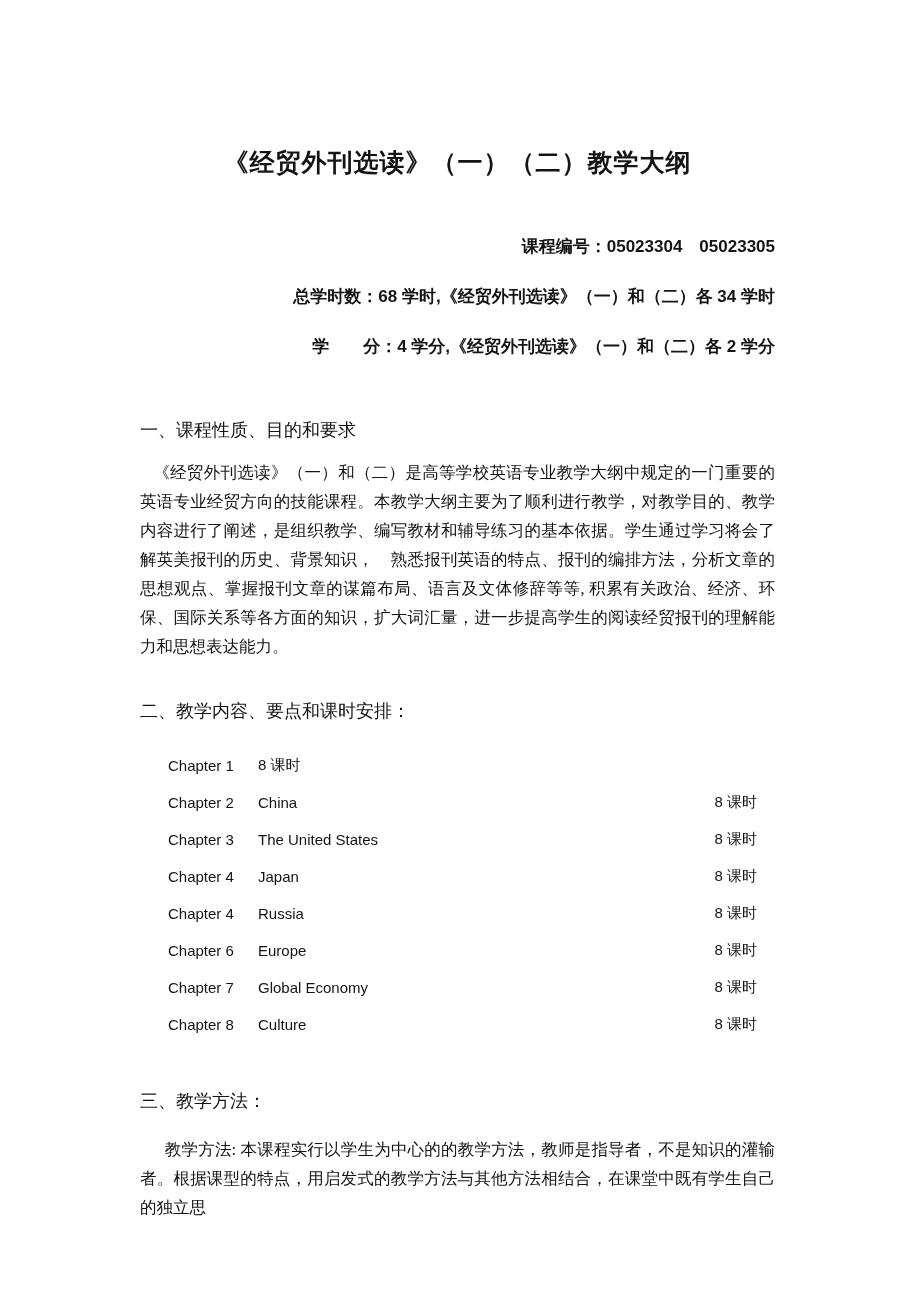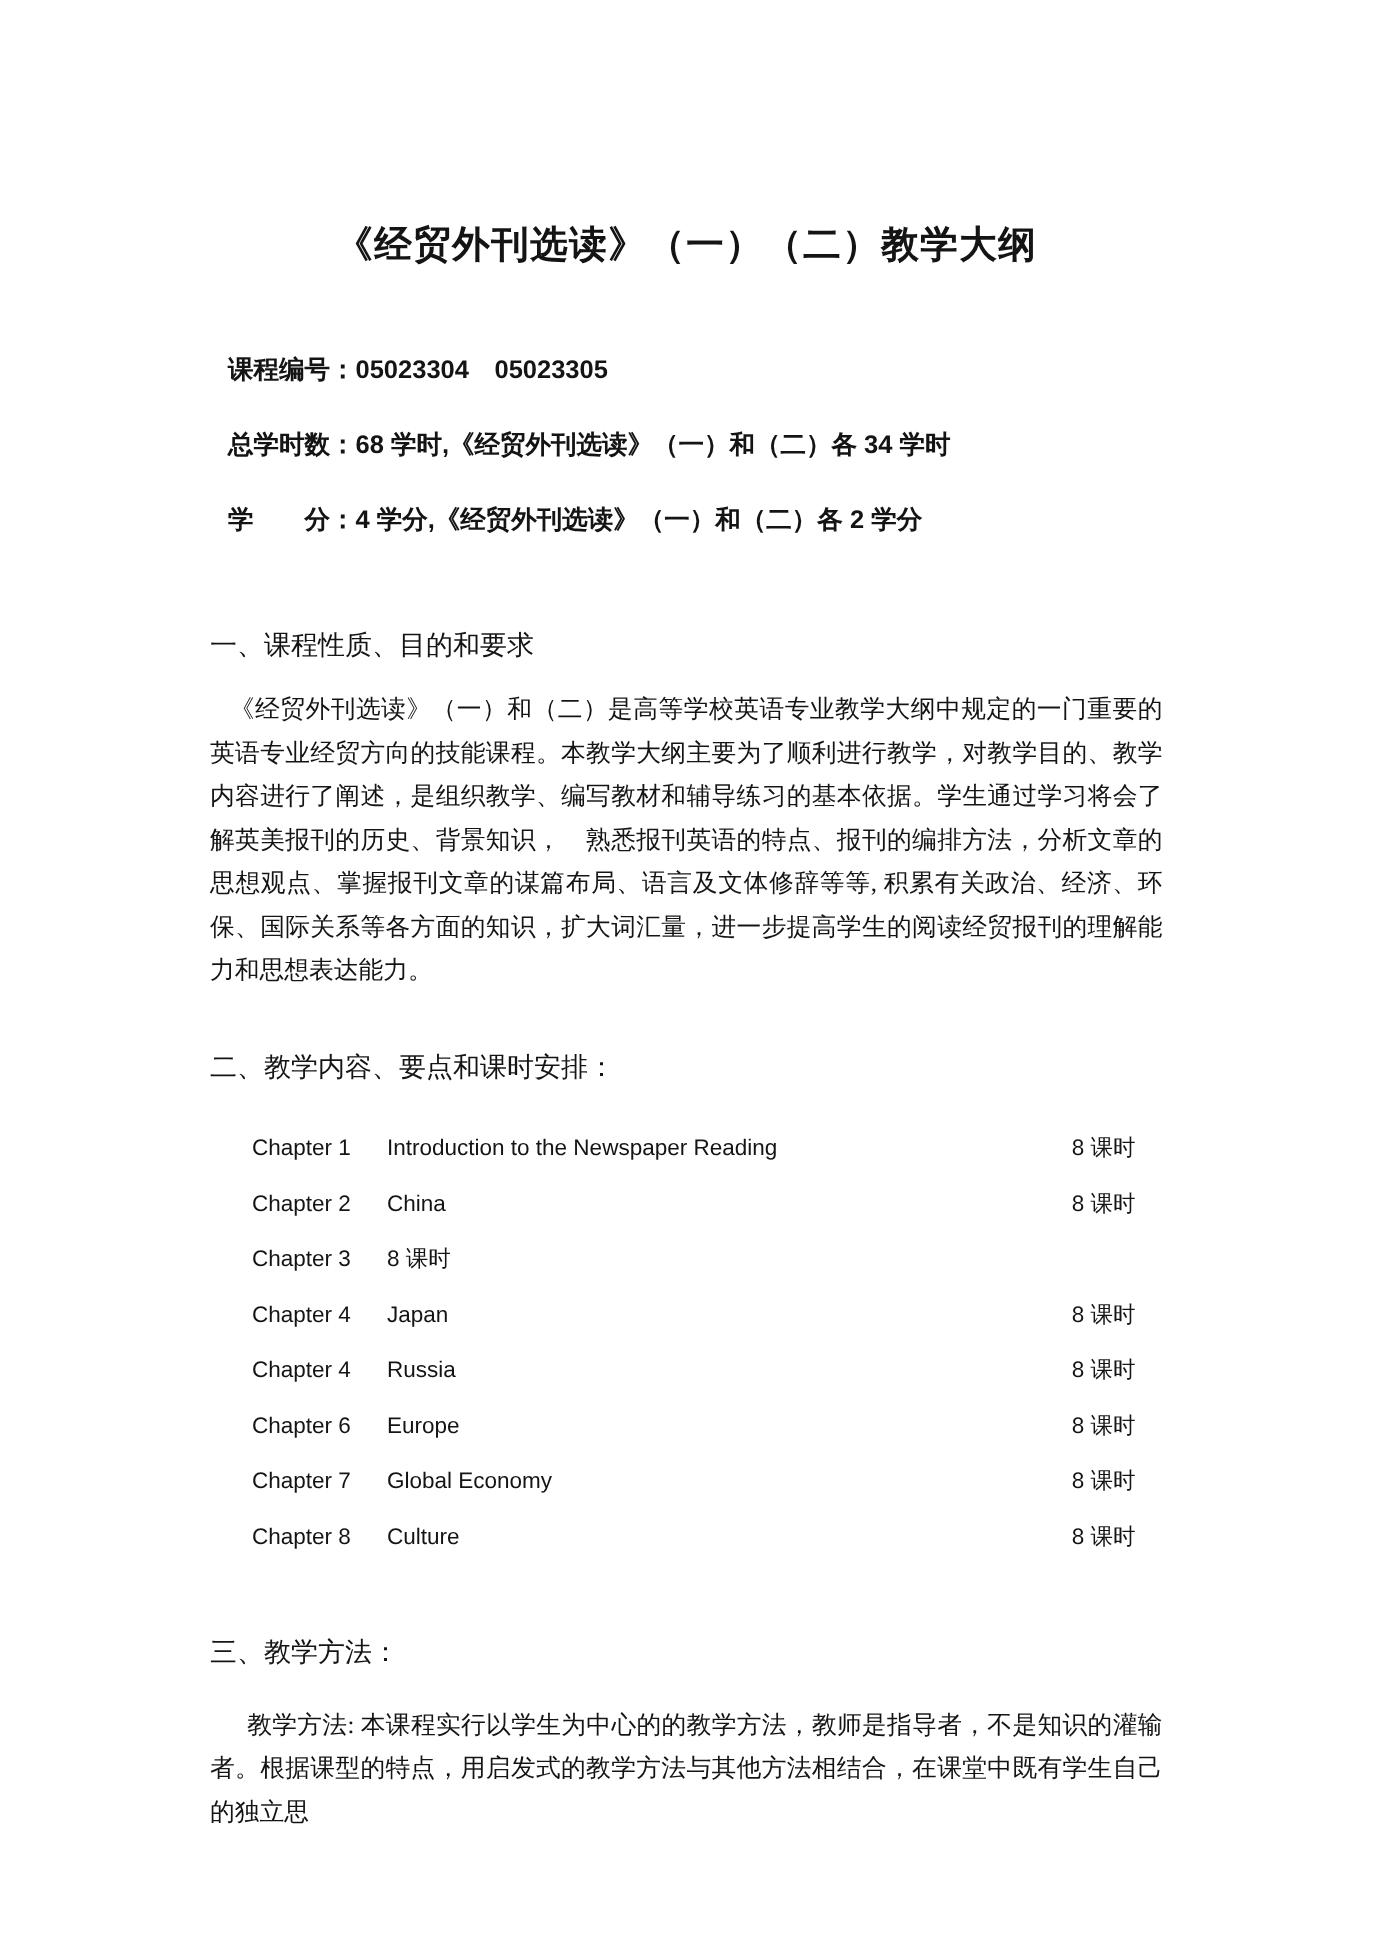--- a/index.html
+++ b/index.html
@@ -21,21 +21,21 @@
     padding: 146px 130px 40px 140px;
   }
   .doc-title {
     font-family: "Liberation Sans", "DejaVu Sans", sans-serif;
     font-size: 25px;
     font-weight: bold;
     text-align: center;
     letter-spacing: 1px;
     margin: 0 0 56px 0;
   }
-  .info-block { margin: 0 0 60px 12px; }
+  .info-block { margin: 0 0 60px 0; text-align: right; }
   .info-line {
     font-family: "Liberation Sans", "DejaVu Sans", sans-serif;
     font-size: 17px;
     font-weight: bold;
     margin: 0 0 27px 0;
     white-space: pre-wrap;
   }
   .info-line:last-child { margin-bottom: 0; }
   .sec-heading {
     font-family: "Liberation Sans", "DejaVu Sans", sans-serif;
@@ -86,30 +86,30 @@
     <h2 class="sec-heading">一、课程性质、目的和要求</h2>
     <p class="body-para indent-small">《经贸外刊选读》（一）和（二）是高等学校英语专业教学大纲中规定的一门重要的英语专业经贸方向的技能课程。本教学大纲主要为了顺利进行教学，对教学目的、教学内容进行了阐述，是组织教学、编写教材和辅导练习的基本依据。学生通过学习将会了解英美报刊的历史、背景知识，　熟悉报刊英语的特点、报刊的编排方法，分析文章的思想观点、掌握报刊文章的谋篇布局、语言及文体修辞等等, 积累有关政治、经济、环保、国际关系等各方面的知识，扩大词汇量，进一步提高学生的阅读经贸报刊的理解能力和思想表达能力。</p>
   </div>
 
   <div class="section-2">
     <h2 class="sec-heading">二、教学内容、要点和课时安排：</h2>
 
     <div class="chapter-list">
       <div class="chapter-row">
         <span class="ch-no">Chapter 1</span>
-        <span class="ch-title">Introduction to the Newspaper Reading</span>
         <span class="ch-hours">8 课时</span>
       </div>
       <div class="chapter-row">
         <span class="ch-no">Chapter 2</span>
         <span class="ch-title">China</span>
         <span class="ch-hours">8 课时</span>
       </div>
       <div class="chapter-row">
         <span class="ch-no">Chapter 3</span>
+        <span class="ch-title">The United States</span>
         <span class="ch-hours">8 课时</span>
       </div>
       <div class="chapter-row">
         <span class="ch-no">Chapter 4</span>
         <span class="ch-title">Japan</span>
         <span class="ch-hours">8 课时</span>
       </div>
       <div class="chapter-row">
         <span class="ch-no">Chapter 4</span>
         <span class="ch-title">Russia</span>

